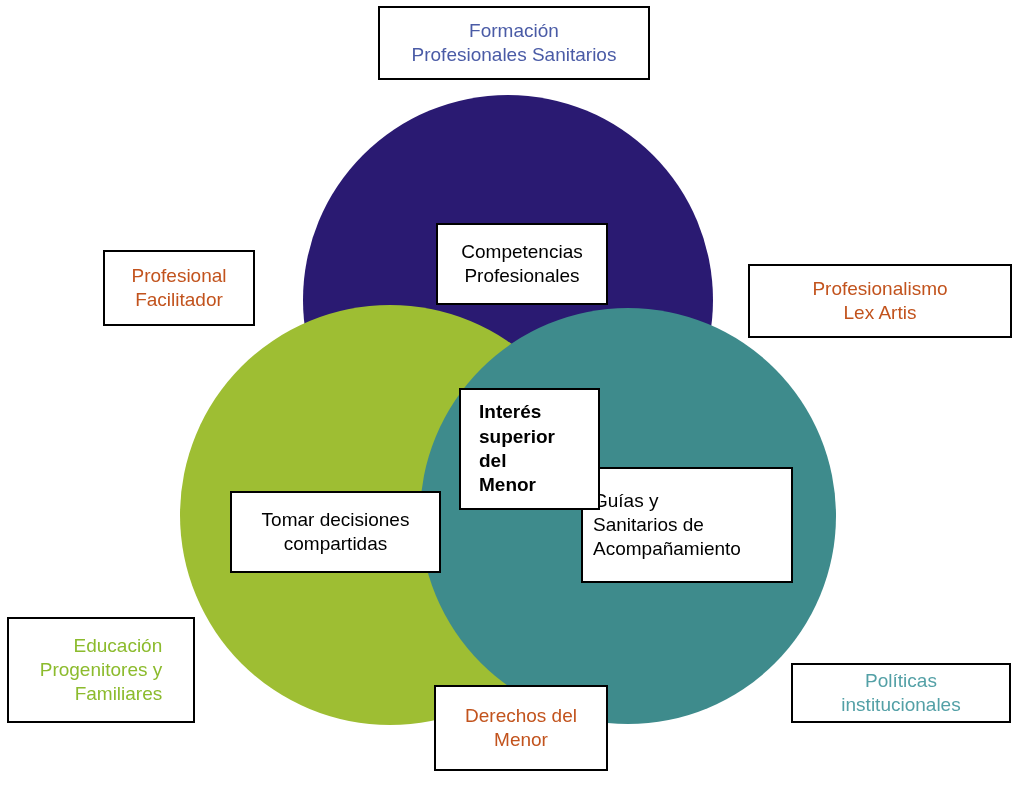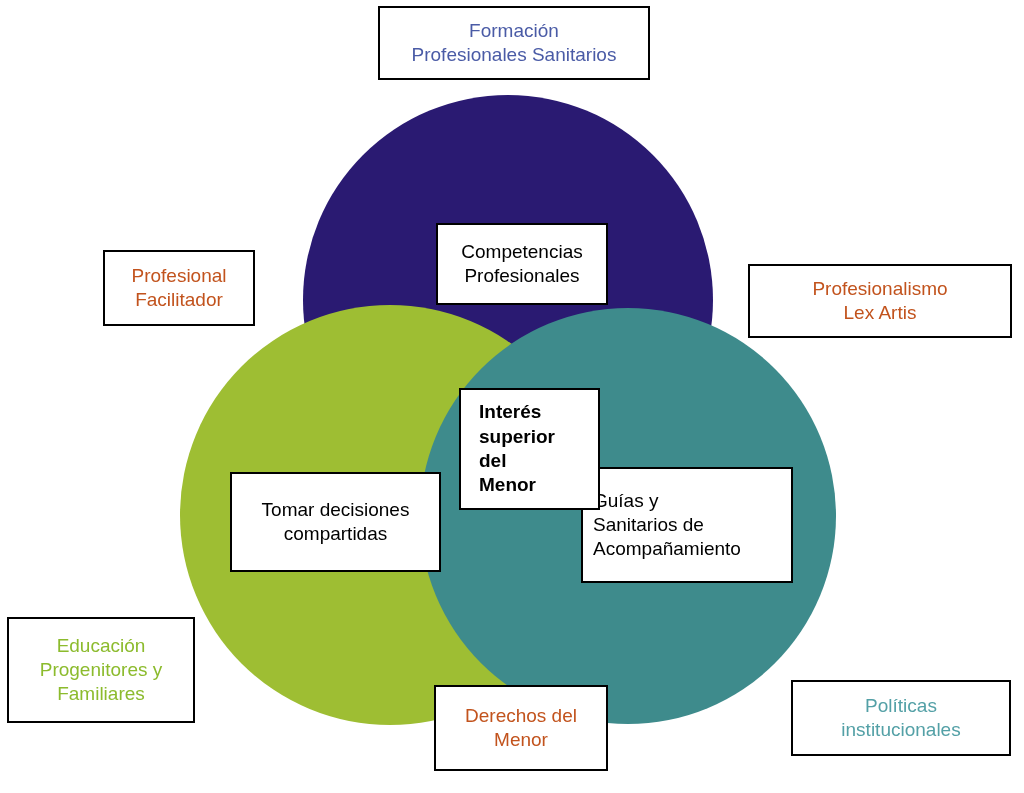--- a/index.html
+++ b/index.html
@@ -44,25 +44,25 @@
   .bold {
     font-weight: bold;
   }
 
   
   #box-formacion       { left: 378px; top: 6px;   width: 272px; height: 74px; }
   #box-competencias    { left: 436px; top: 223px; width: 172px; height: 82px; }
   #box-facilitador     { left: 103px; top: 250px; width: 152px; height: 76px; }
   #box-profesionalismo { left: 748px; top: 264px; width: 264px; height: 74px; }
   #box-interes         { left: 459px; top: 388px; width: 141px; height: 122px; z-index: 2; padding-left: 18px; }
-  #box-tomar           { left: 230px; top: 472px; width: 211px; height: 100px; }
+  #box-tomar           { left: 230px; top: 491px; width: 211px; height: 82px; }
   #box-guias           { left: 581px; top: 467px; width: 212px; height: 116px; }
   #box-educacion       { left: 7px;   top: 617px; width: 188px; height: 106px; }
   #box-derechos        { left: 434px; top: 685px; width: 174px; height: 86px; }
-  #box-politicas       { left: 791px; top: 680px; width: 220px; height: 76px; }
+  #box-politicas       { left: 791px; top: 663px; width: 220px; height: 60px; }
 </style>
 </head>
 <body>
 
 <div id="canvas">
 
   <svg id="venn-svg" width="1024" height="793">
     <circle cx="508" cy="300" r="205" fill="#2A1A72"></circle>
     <circle cx="390" cy="515" r="210" fill="#9EBE33"></circle>
     <circle cx="628" cy="516" r="208" fill="#3E8B8C"></circle>
@@ -85,21 +85,21 @@
 Acompañamiento</div>
 
   <div id="box-interes" class="label-box align-left bold" style="color: rgb(0, 0, 0);">Interés
 superior
 del
 Menor</div>
 
   <div id="box-tomar" class="label-box" style="color: rgb(0, 0, 0);">Tomar decisiones
 compartidas</div>
 
-  <div id="box-educacion" class="label-box" style="color: rgb(140, 187, 45);">Educación
+  <div id="box-educacion" class="label-box" style="color: rgb(140, 187, 45); text-align: right;">Educación
 Progenitores y
 Familiares</div>
 
   <div id="box-derechos" class="label-box" style="color: rgb(194, 83, 29);">Derechos del
 Menor</div>
 
   <div id="box-politicas" class="label-box" style="color: rgb(83, 160, 166);">Políticas
 institucionales</div>
 
 </div>

